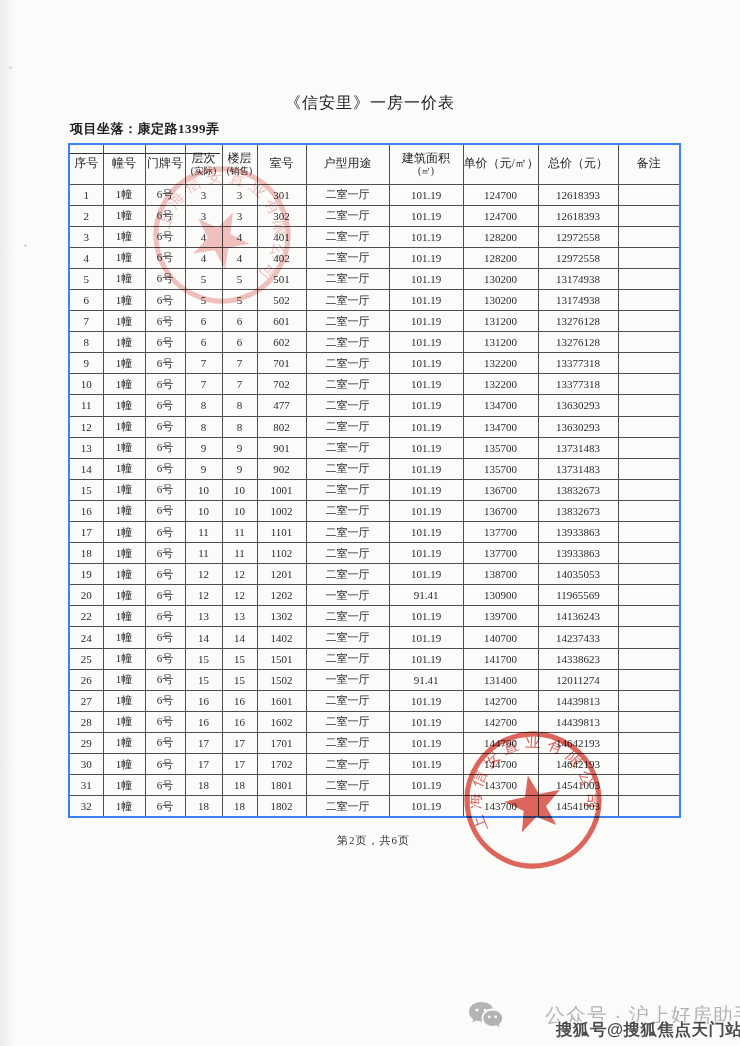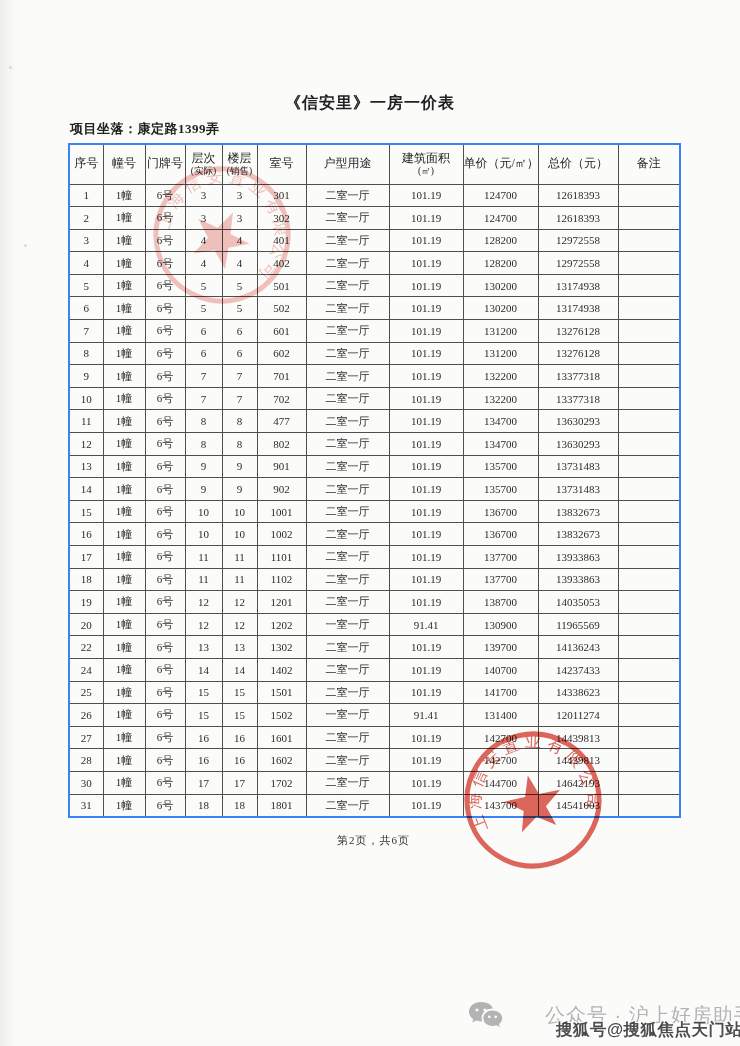--- a/index.html
+++ b/index.html
@@ -7,26 +7,26 @@
     width:740px;height:1046px;position:relative;overflow:hidden;
     background:#fbfbfa;
     font-family:"Liberation Serif","DejaVu Serif",serif;
     color:#2e2e2e;
   }
   .scan-edge{position:absolute;left:0;top:0;bottom:0;width:16px;
     background:linear-gradient(to right,#ededeb,#fbfbfa);}
   .speck{position:absolute;width:3px;height:3px;border-radius:50%;background:#d8d8d6;}
   .doc-title{
     position:absolute;left:0;right:0;top:93px;text-align:center;
-    font-size:16px;font-weight:bold;letter-spacing:1px;color:#222;
+    font-size:16px;font-weight:normal;letter-spacing:1px;color:#222;
   }
   .location{
     position:absolute;left:70px;top:120px;
     font-size:13px;font-weight:bold;color:#222;
-    border-bottom:1.5px solid #333;padding-bottom:6px;letter-spacing:.5px;
+    border-bottom:1.5px solid #333;padding-bottom:15px;letter-spacing:.5px;
   }
   table.price{
     position:absolute;left:68px;top:143px;width:611px;height:675px;
     border-collapse:collapse;table-layout:fixed;
     border:2px solid #3b82f6;
   }
   table.price th,table.price td{
     border:1px solid #4e4e4e;text-align:center;vertical-align:middle;
     padding:0;overflow:hidden;white-space:nowrap;
   }
@@ -452,39 +452,65 @@
         <td>16</td>
         <td>16</td>
         <td>1602</td>
         <td>二室一厅</td>
         <td>101.19</td>
         <td>142700</td>
         <td>14439813</td>
         <td></td>
       </tr>
       <tr>
+        <td>29</td>
+        <td>1幢</td>
+        <td>6号</td>
+        <td>17</td>
+        <td>17</td>
+        <td>1701</td>
+        <td>二室一厅</td>
+        <td>101.19</td>
+        <td>144700</td>
+        <td>14642193</td>
+        <td></td>
+      </tr>
+      <tr>
         <td>30</td>
         <td>1幢</td>
         <td>6号</td>
         <td>17</td>
         <td>17</td>
         <td>1702</td>
         <td>二室一厅</td>
         <td>101.19</td>
         <td>144700</td>
         <td>14642193</td>
         <td></td>
       </tr>
       <tr>
         <td>31</td>
         <td>1幢</td>
         <td>6号</td>
         <td>18</td>
         <td>18</td>
         <td>1801</td>
+        <td>二室一厅</td>
+        <td>101.19</td>
+        <td>143700</td>
+        <td>14541003</td>
+        <td></td>
+      </tr>
+      <tr>
+        <td>32</td>
+        <td>1幢</td>
+        <td>6号</td>
+        <td>18</td>
+        <td>18</td>
+        <td>1802</td>
         <td>二室一厅</td>
         <td>101.19</td>
         <td>143700</td>
         <td>14541003</td>
         <td></td>
       </tr>
     </tbody>
 </table>
 
 <div class="page-footer">第2页，共6页</div>

